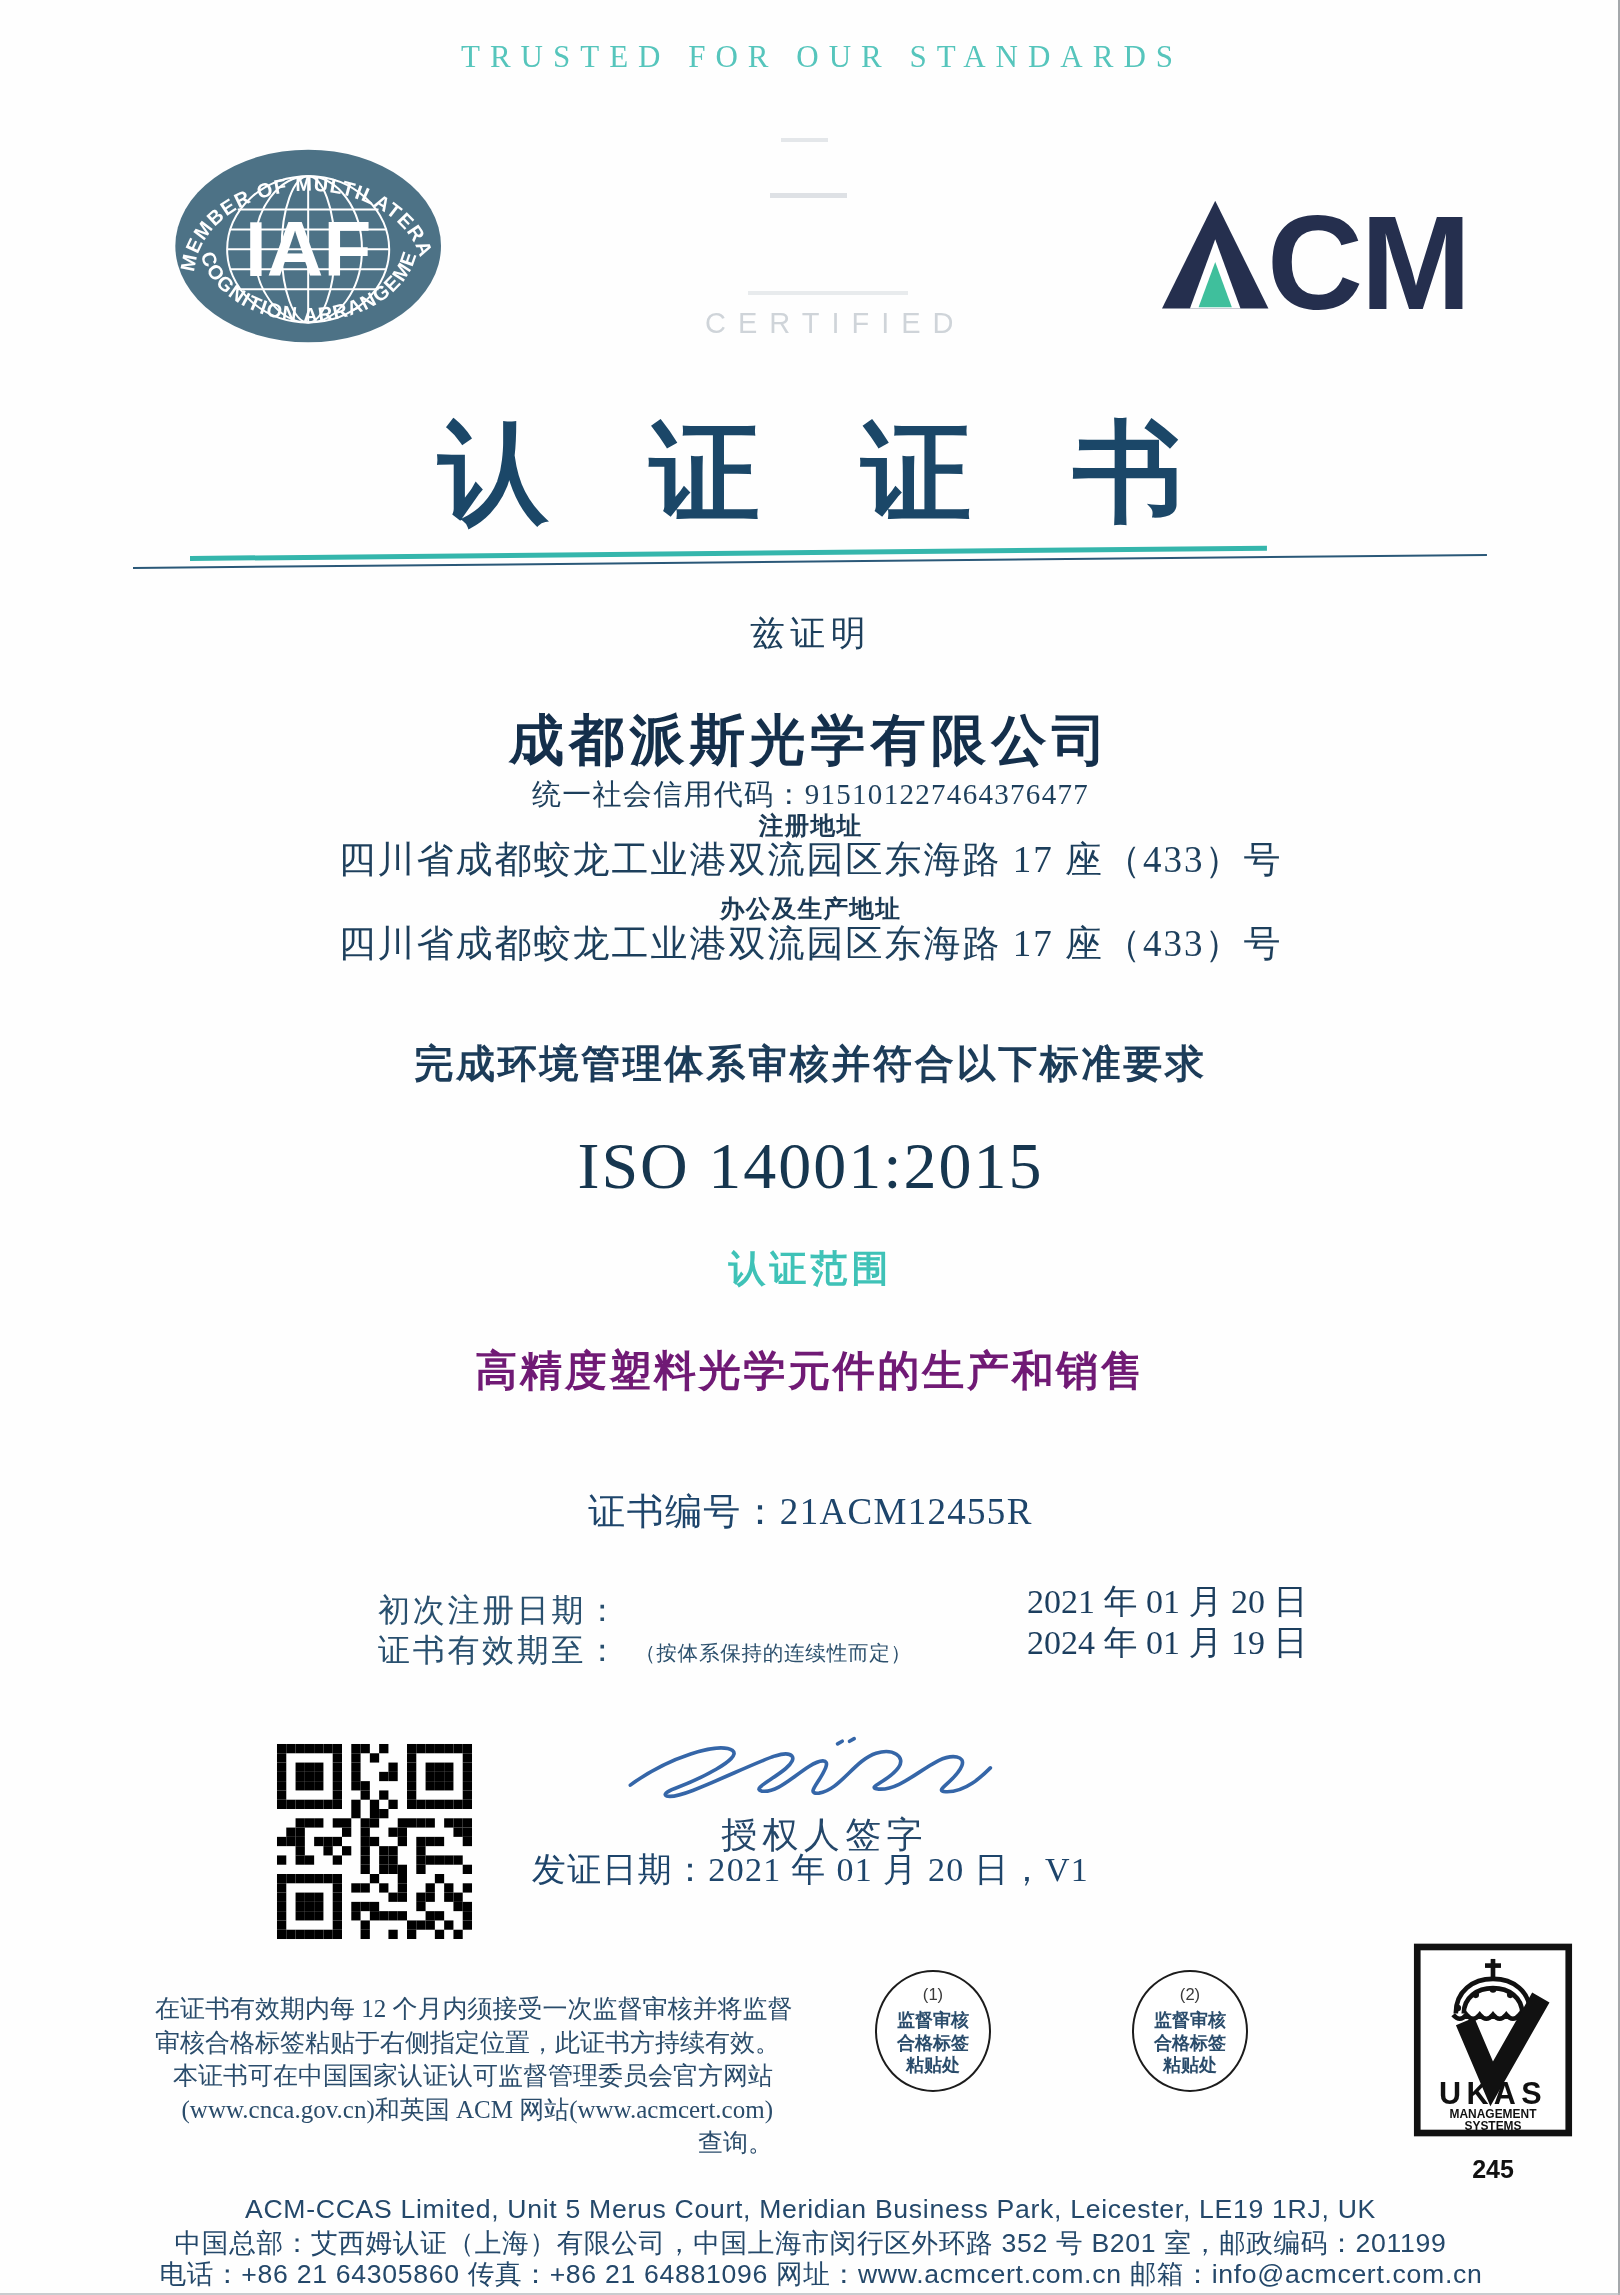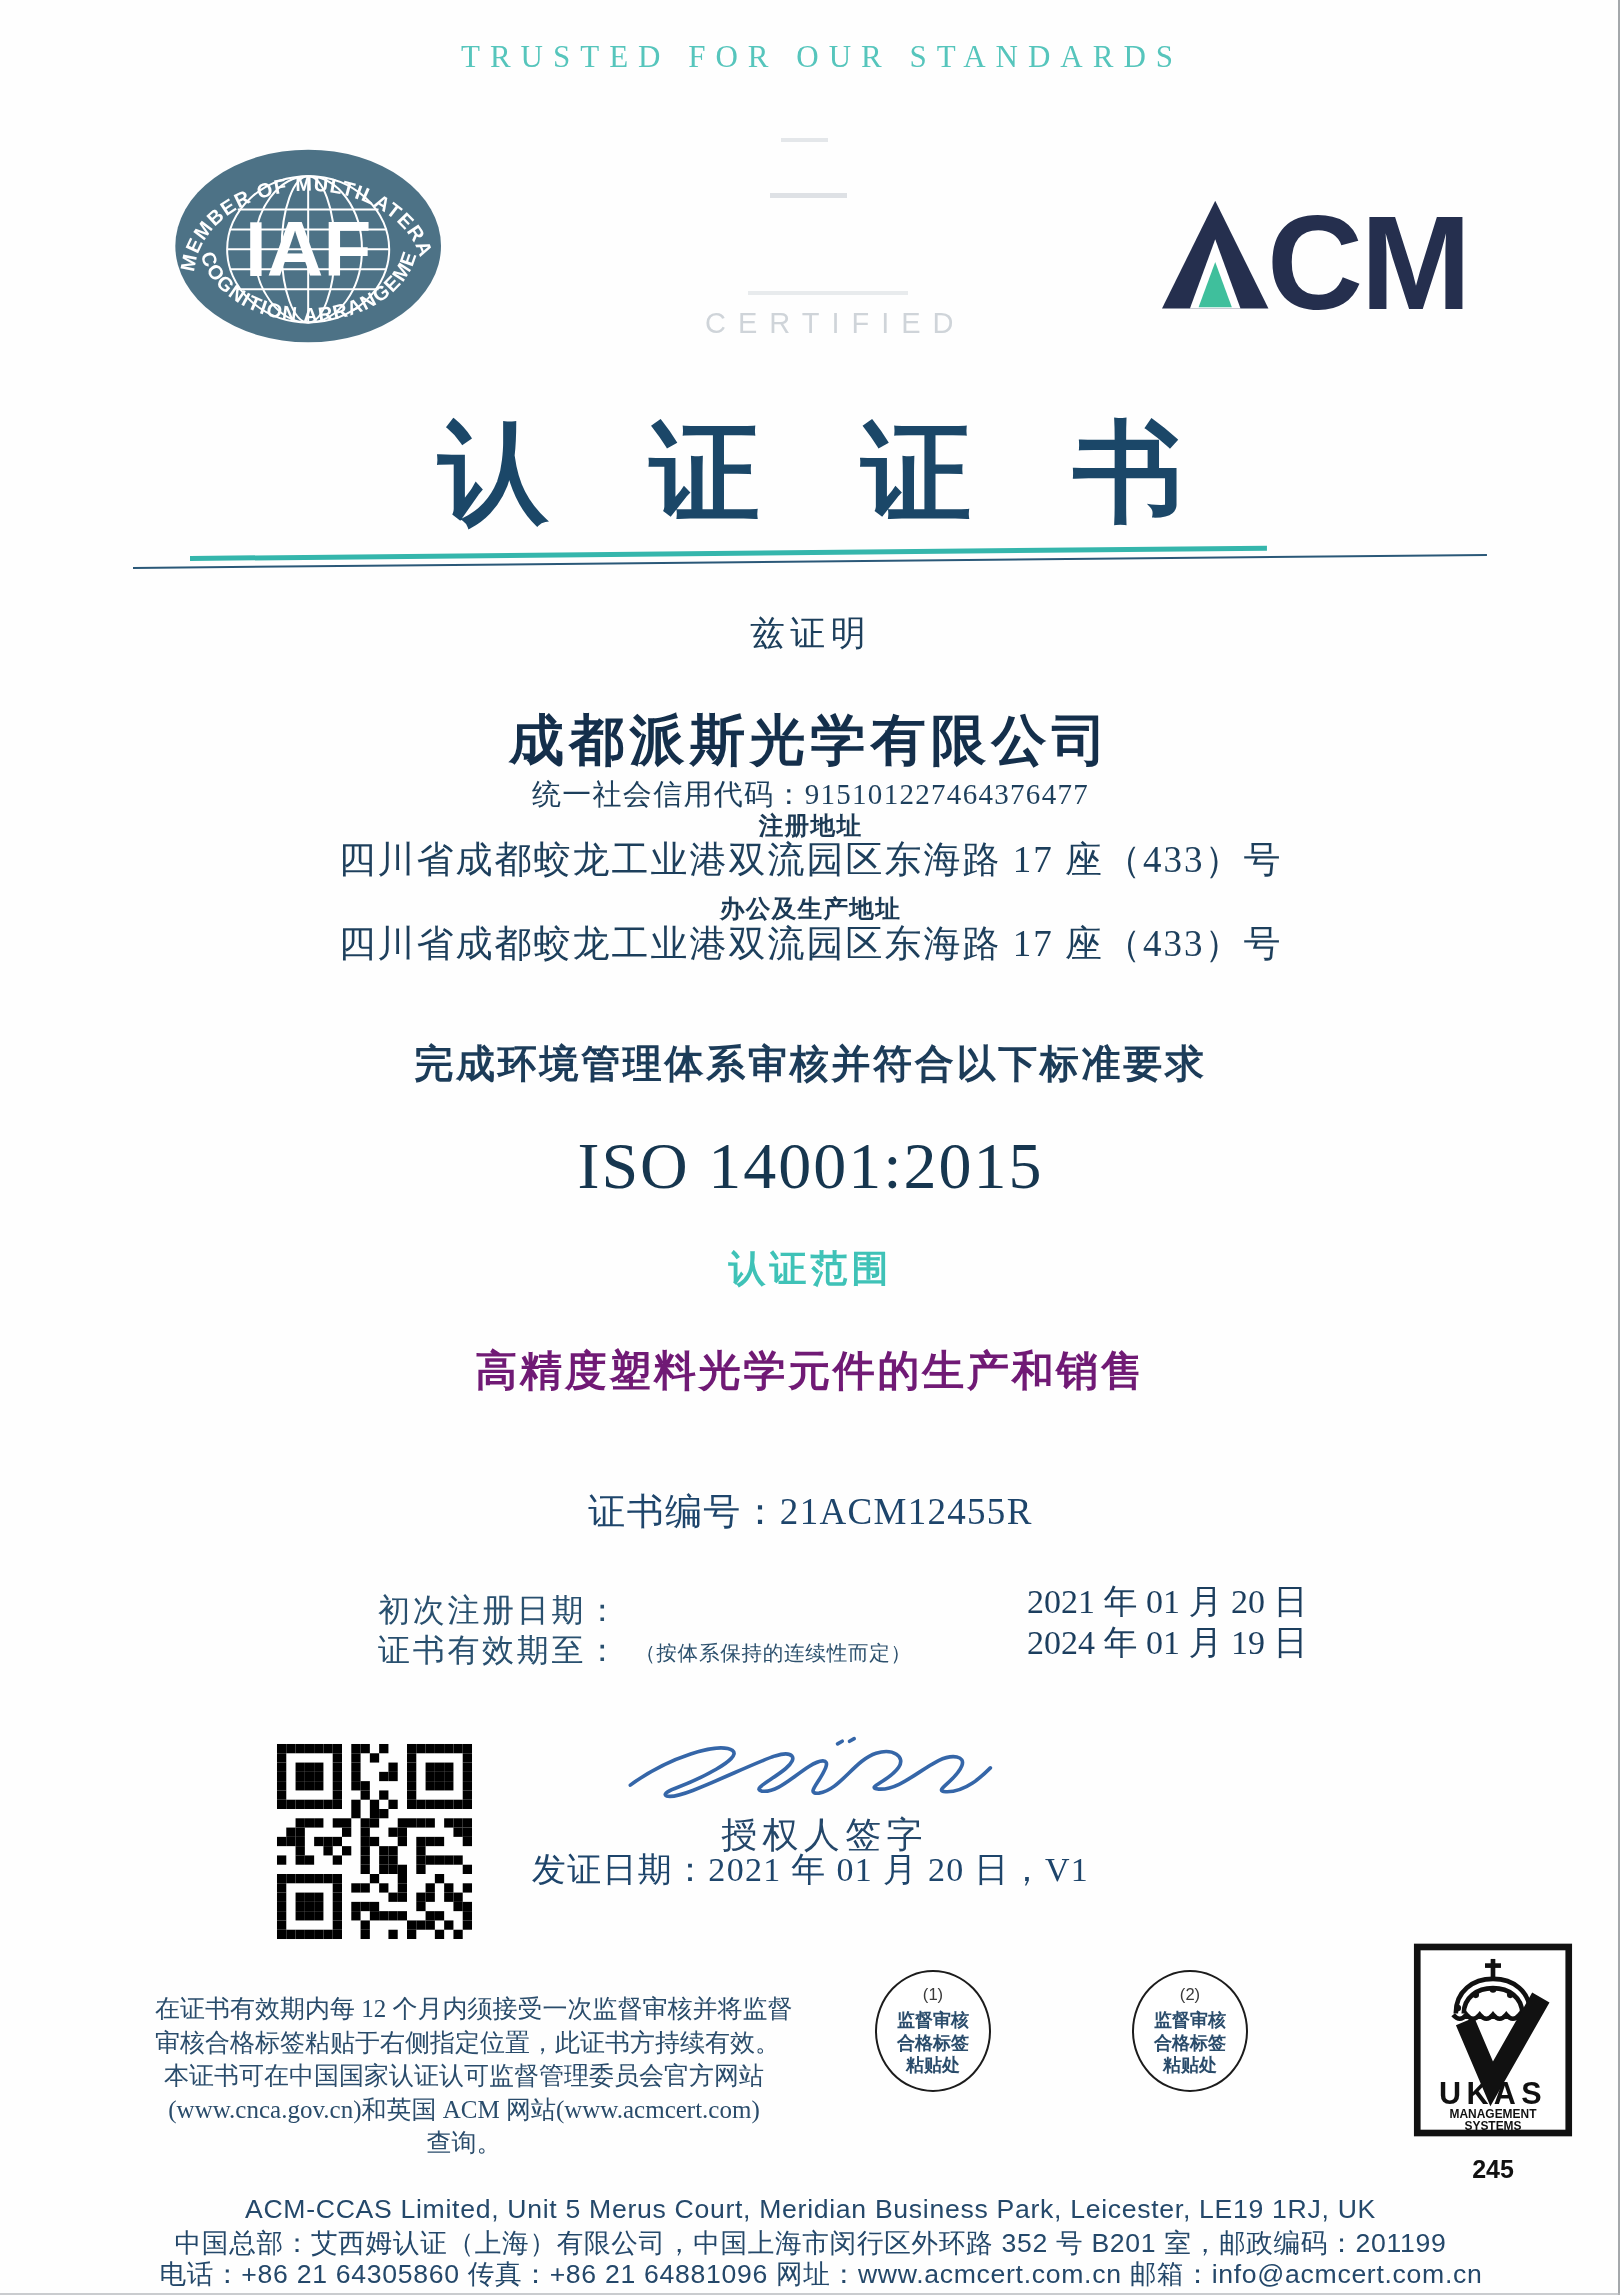--- a/index.html
+++ b/index.html
@@ -43,21 +43,21 @@
   .date-value1{left:1027px;top:1579px;font-size:34px;color:#1c3e5e;}
   .date-label2{left:378px;top:1629px;font-size:32px;color:#29506f;letter-spacing:2.7px;}
   .date-note{left:635px;top:1639px;font-size:20.6px;color:#2c506d;letter-spacing:0.7px;}
   .date-value2{left:1027px;top:1620px;font-size:34px;color:#1c3e5e;}
 
   .qr{left:275px;top:1742px;width:199px;height:199px;}
   .sig{left:618px;top:1724px;width:386px;height:93px;}
   .sig-label{top:1811px;font-size:36px;letter-spacing:5.3px;color:#24476a;padding-left:28px;}
   .issue{top:1847px;font-size:34px;color:#1e456b;letter-spacing:1.3px;}
 
-  .footnote{left:155px;top:1992px;width:618px;font-size:25px;line-height:1.34;color:#2a4c6b;text-align:center;}
+  .footnote{left:155px;top:1992px;width:618px;font-size:25px;line-height:1.34;color:#2a4c6b;text-align:right;}
   .footnote div{white-space:nowrap;}
 
   .sticker{width:112px;height:118px;border:2px solid #1c1c1c;border-radius:50%;
     display:flex;flex-direction:column;justify-content:center;align-items:center;
     font-family:"Liberation Sans",sans-serif;color:#2a4c6b;background:#fff;}
   .sticker .idx{font-size:16.6px;color:#3a3a3a;margin-bottom:4px;}
   .sticker .ln{font-size:18px;font-weight:bold;line-height:1.25;}
   .sticker1{left:875px;top:1970px;}
   .sticker2{left:1132px;top:1970px;}
 

